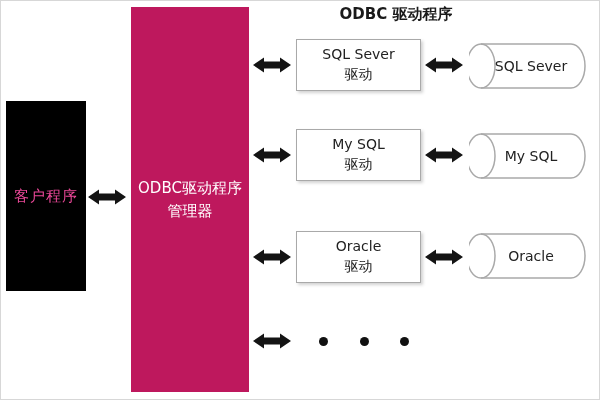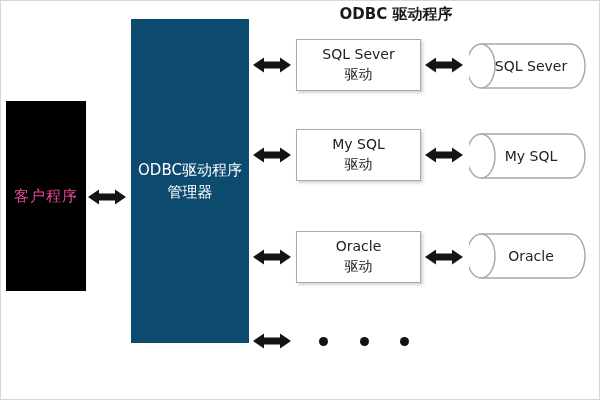--- a/index.html
+++ b/index.html
@@ -9,22 +9,22 @@
   .abs{position:absolute;}
 
   .client-box{
     left:5px;top:100px;width:80px;height:190px;
     background:#000;color:#ec4899;
     display:flex;align-items:center;justify-content:center;
     font-size:15px;letter-spacing:1px;
   }
 
   .manager-box{
-    left:130px;top:18px;width:118px;height:324px;
-    background:#0c4a6e;color:#fff;
+    left:130px;top:6px;width:118px;height:385px;
+    background:#be185d;color:#fff;
     display:flex;flex-direction:column;align-items:center;justify-content:center;
     font-size:15px;line-height:1.5;text-align:center;
   }
 
   .col-header{
     font-size:15px;font-weight:bold;color:#1a1a1a;text-align:center;margin-left:33px;
   }
   .hdr-drivers{left:298px;top:4px;width:128px;}
   .hdr-databases{left:466px;top:4px;width:122px;}
 

